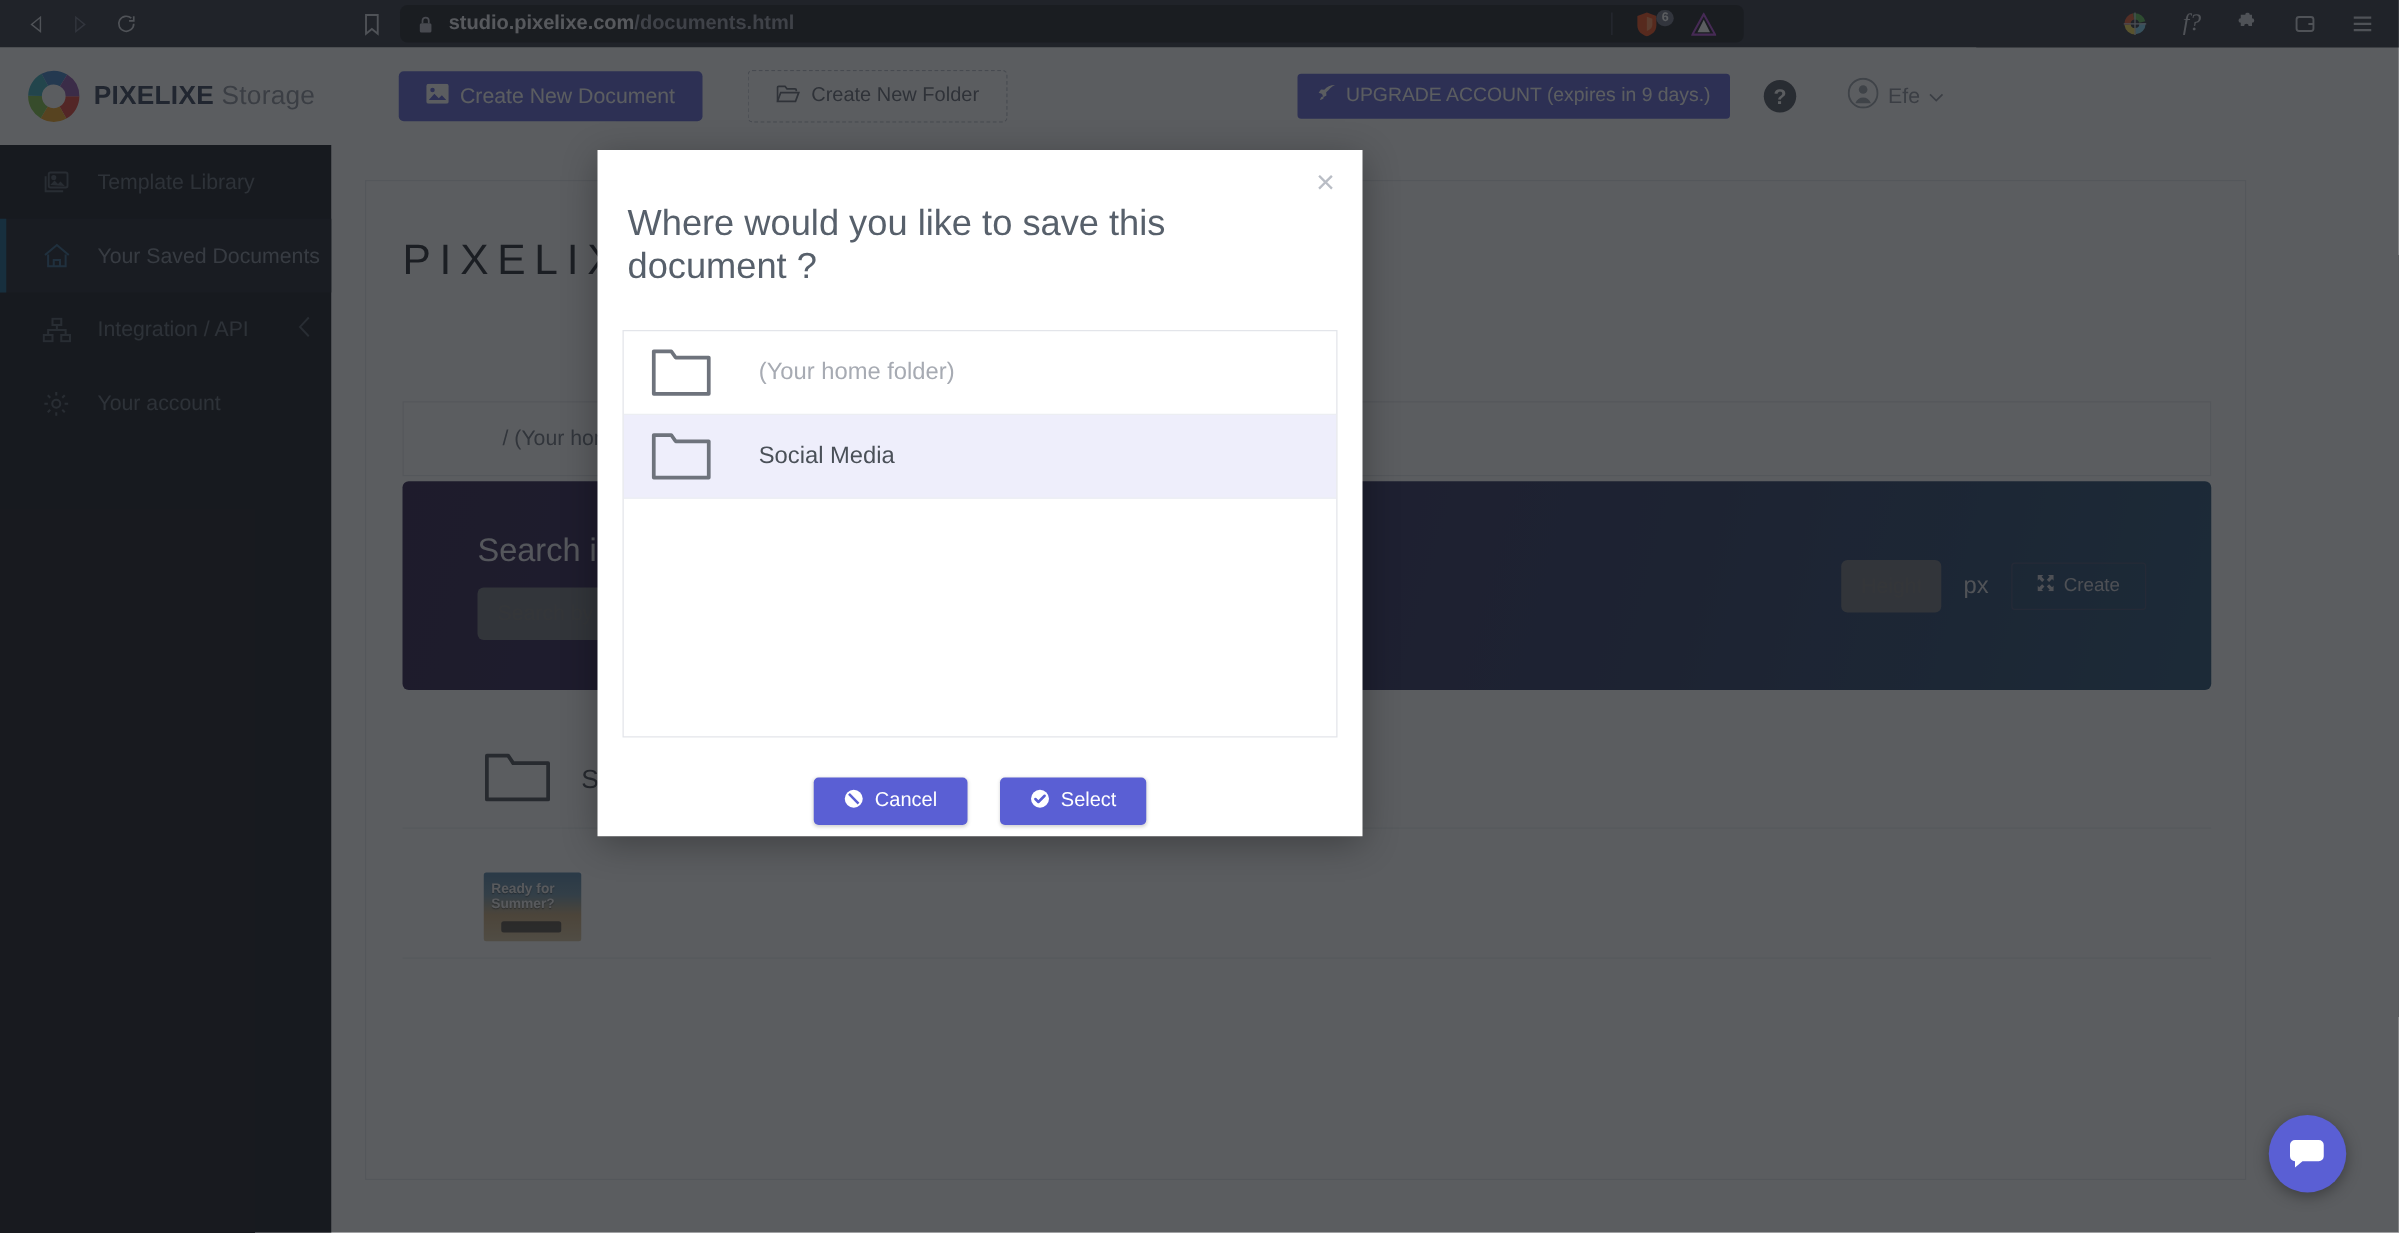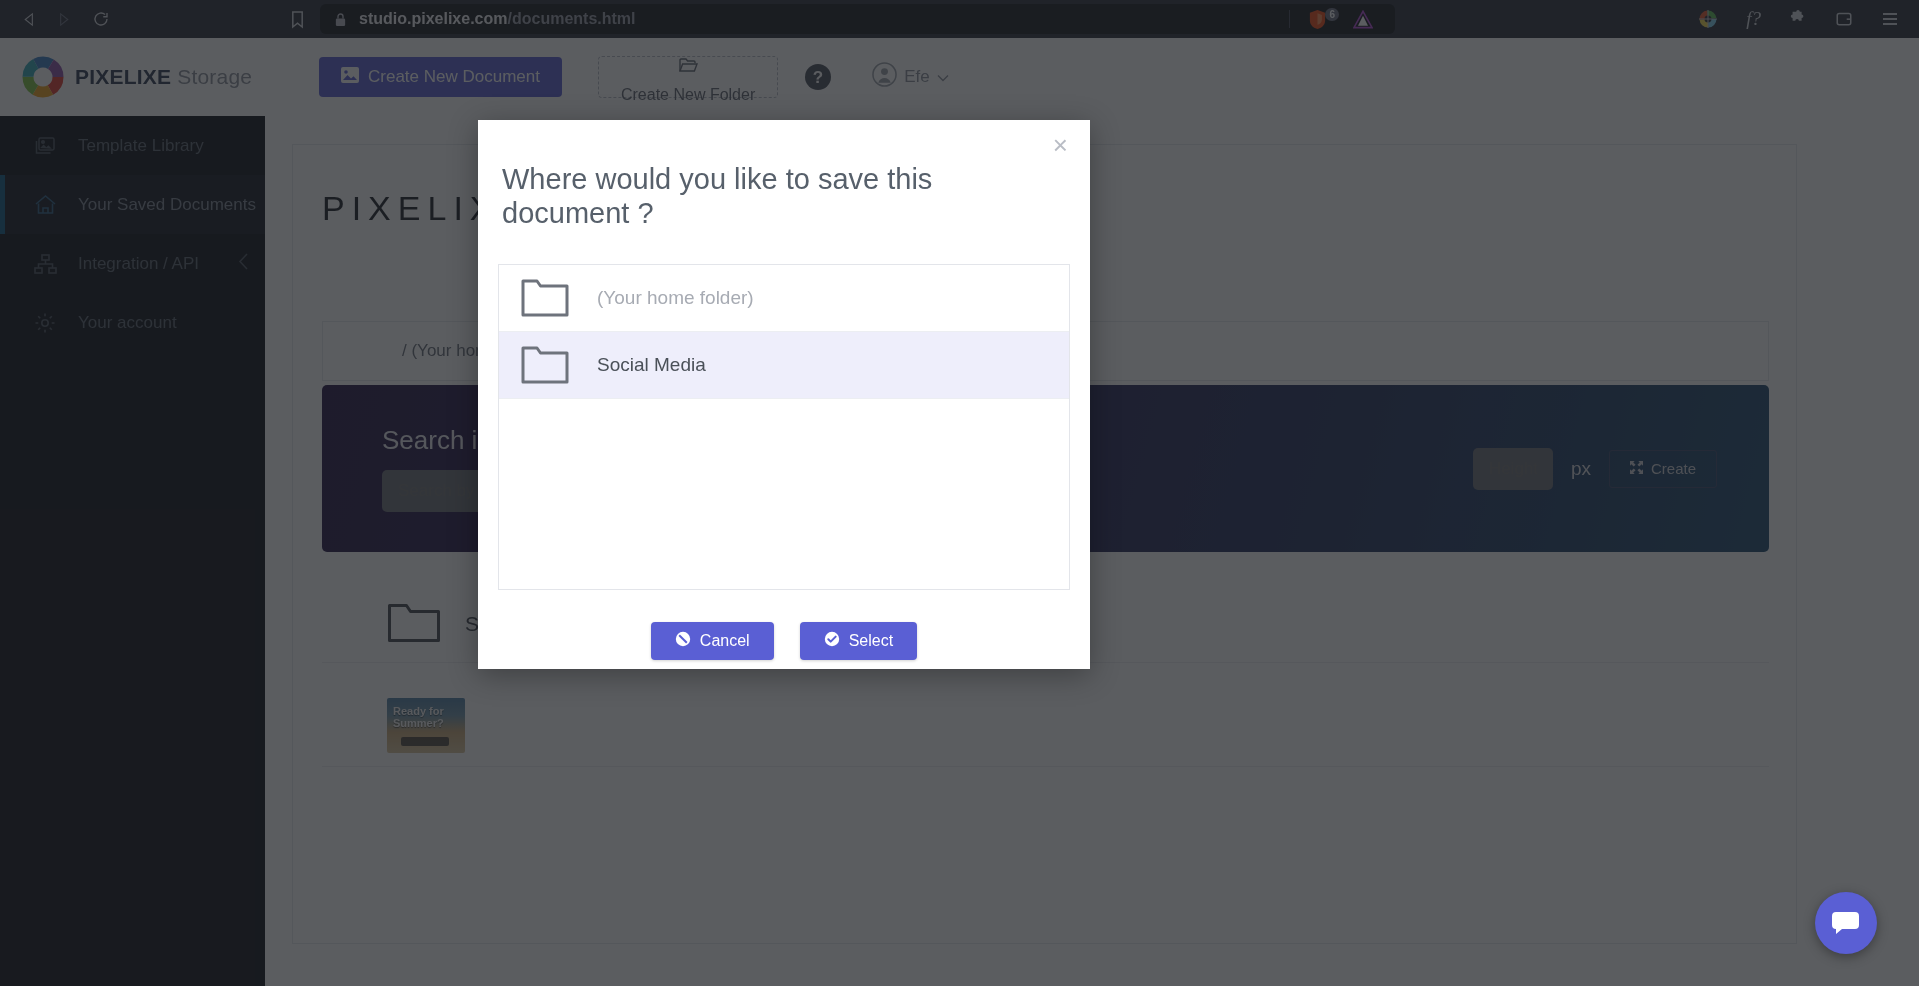--- a/index.html
+++ b/index.html
@@ -66,21 +66,20 @@
     display:flex; align-items:center; gap:9px;
     font-family:"Liberation Sans", sans-serif; cursor:pointer;
     margin-left:52px;
   }
   .hdr-btn-dashed {
     background:#fff; color:#606570; border:1px dashed #b8bcc6; border-radius:4px;
     font-size:16px; height:42px; padding:0 22px;
     display:flex; align-items:center; gap:9px;
     font-family:"Liberation Sans", sans-serif; cursor:pointer;
     margin-left:36px;
-    flex-direction:column;
   }
   #upgrade-btn {
     background:#5a5fd4; color:#fff; border:none; border-radius:3px;
     font-size:15.5px; height:36px; padding:0 16px;
     display:flex; align-items:center; gap:8px;
     font-family:"Liberation Sans", sans-serif; cursor:pointer;
     margin-left:auto;
   }
   #help-icon { margin-left:26px; color:#4a4f5a; display:flex; }
   #user-menu { display:flex; align-items:center; gap:7px; margin-left:40px; margin-right:26px; color:#8c919c; font-size:17px; cursor:pointer; }
@@ -199,21 +198,21 @@
     background:none; border:none; font-family:"Liberation Sans", sans-serif;
   }
   #folder-list {
     margin:34px 20px 0 20px;
     border:1px solid #e3e5ea;
     height:326px; overflow:hidden;
     background:#fff;
   }
   .folder-item {
     height:67px; display:flex; align-items:center;
-    padding-left:22px; gap:28px;
+    padding-left:22px; gap:38px;
     border-bottom:1px solid #eceef2; cursor:pointer;
   }
   .folder-item .fi-ico { color:#6e737c; display:flex; }
   .folder-item .fi-lbl { font-size:19px; color:#4a5058; }
   .folder-item.muted .fi-lbl { color:#a7abb3; }
   .folder-item.selected { background:#eeeefb; }
   #modal-foot {
     margin-top:32px; display:flex; justify-content:center; gap:26px;
   }
   .modal-btn {
@@ -344,20 +343,29 @@
   <button class="hdr-btn-dashed">
     <span>
       <svg width="19" height="16" viewBox="0 0 19 16" fill="none" stroke="currentColor" stroke-width="1.4">
           <path d="M1 14V3a1 1 0 0 1 1-1h5l1.6 2H15a1 1 0 0 1 1 1v1"></path>
           <path d="M1 14l2.6-7h14.4L15.4 14z"></path>
         </svg>
     </span>
     <span>Create New Folder</span>
   </button>
 
+  <button id="upgrade-btn">
+    <span>
+      <svg width="15" height="15" viewBox="0 0 16 16" fill="currentColor">
+          <path d="M15 1c-4 0-7 1.5-9.2 4.2L3 5 1 7.6l2.6 1 .2.2 .2.2 1 2.6L7.6 10l-.2-2.8C10.1 5 12 2 15 1z"></path>
+          <path d="M2 14c1-.4 2.2-.6 3-1.4.5-.6.2-1.6-.6-1.8-1 .2-1.8 1.2-2.4 3.2z"></path>
+        </svg>
+    </span>
+    <span>UPGRADE ACCOUNT (expires in 9 days.)</span>
+  </button>
 
   <div id="help-icon">
     <svg width="28" height="28" viewBox="0 0 28 28" fill="currentColor">
         <circle cx="14" cy="14" r="13"></circle>
         <text x="14" y="20" font-size="17" font-family="Liberation Sans, sans-serif" font-weight="bold" fill="#ffffff" text-anchor="middle">?</text>
       </svg>
   </div>
 
   <div id="user-menu">
     <span>

